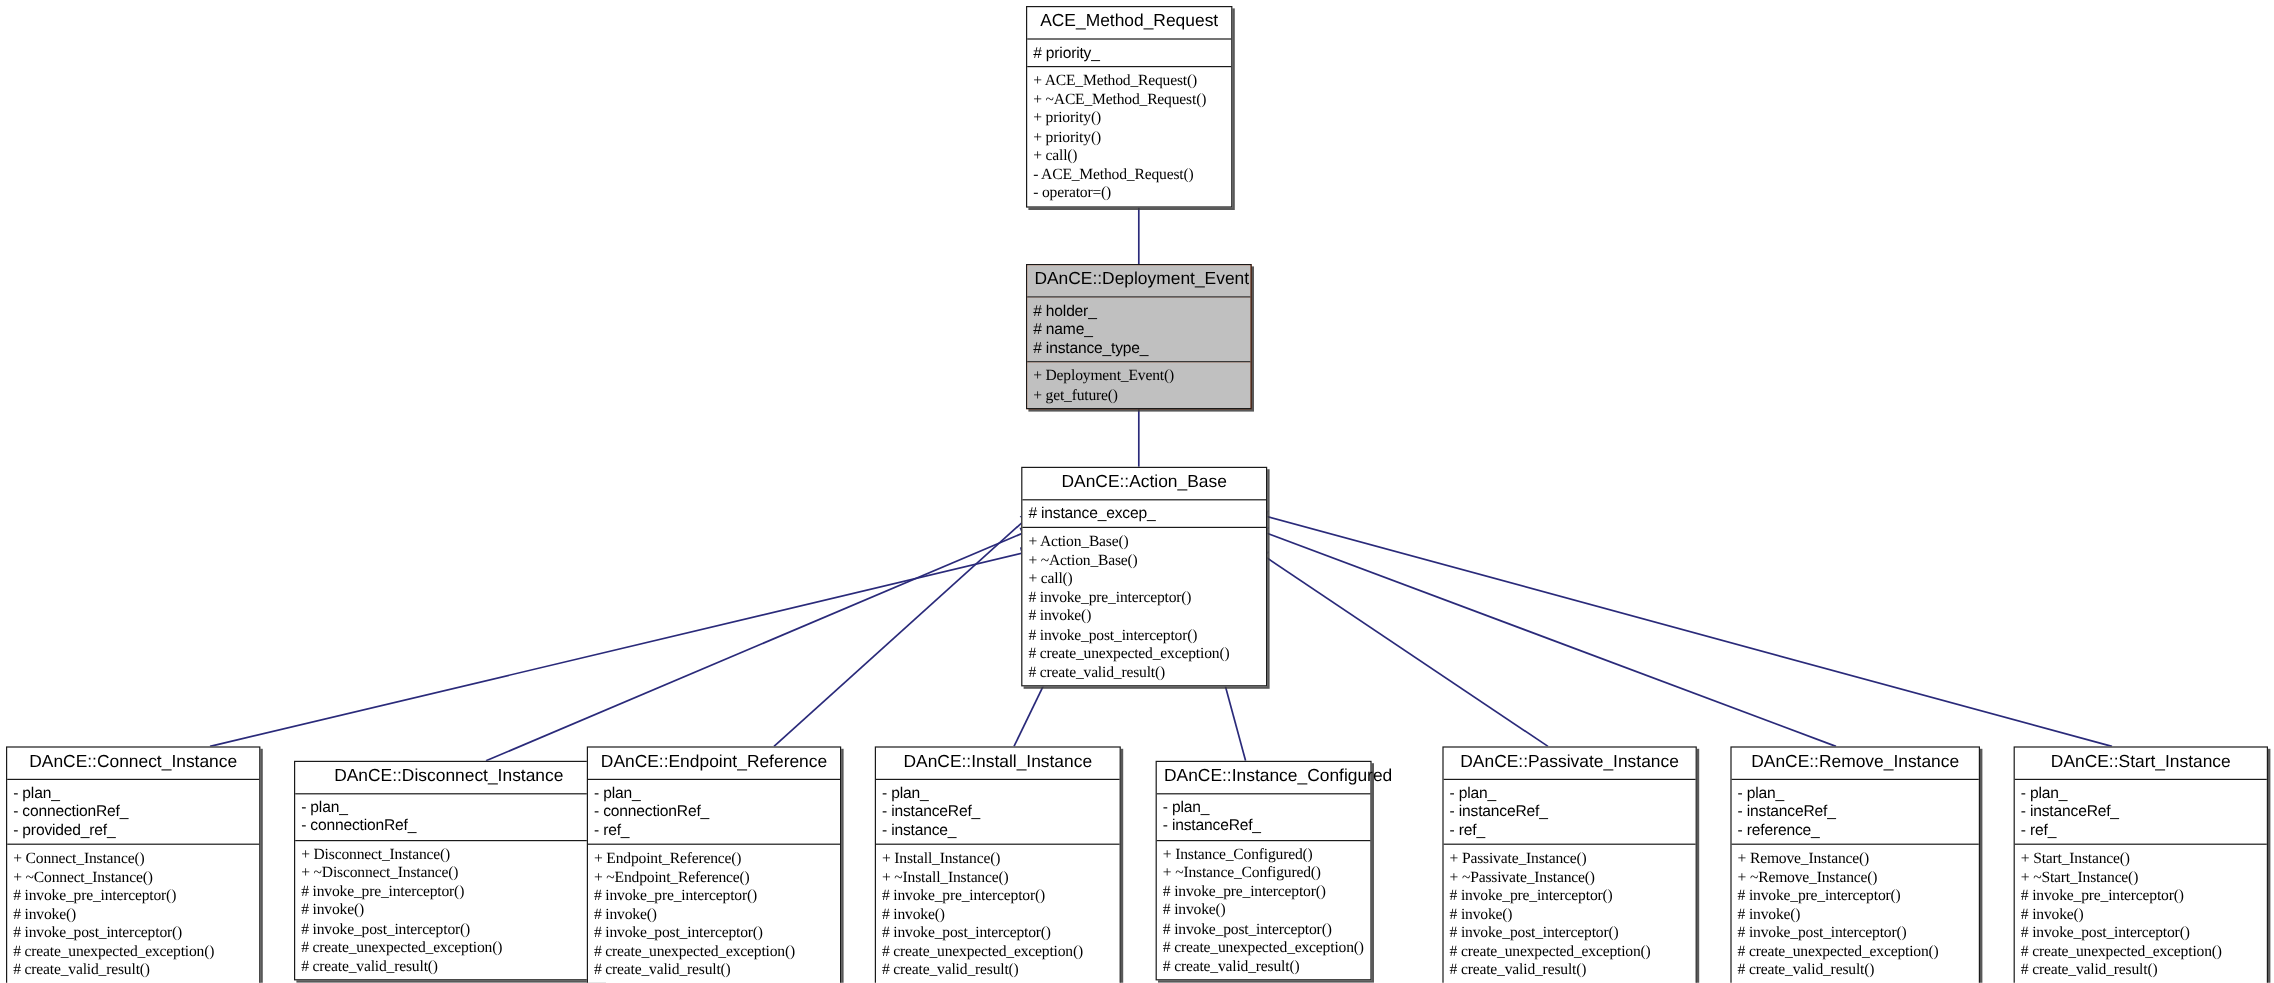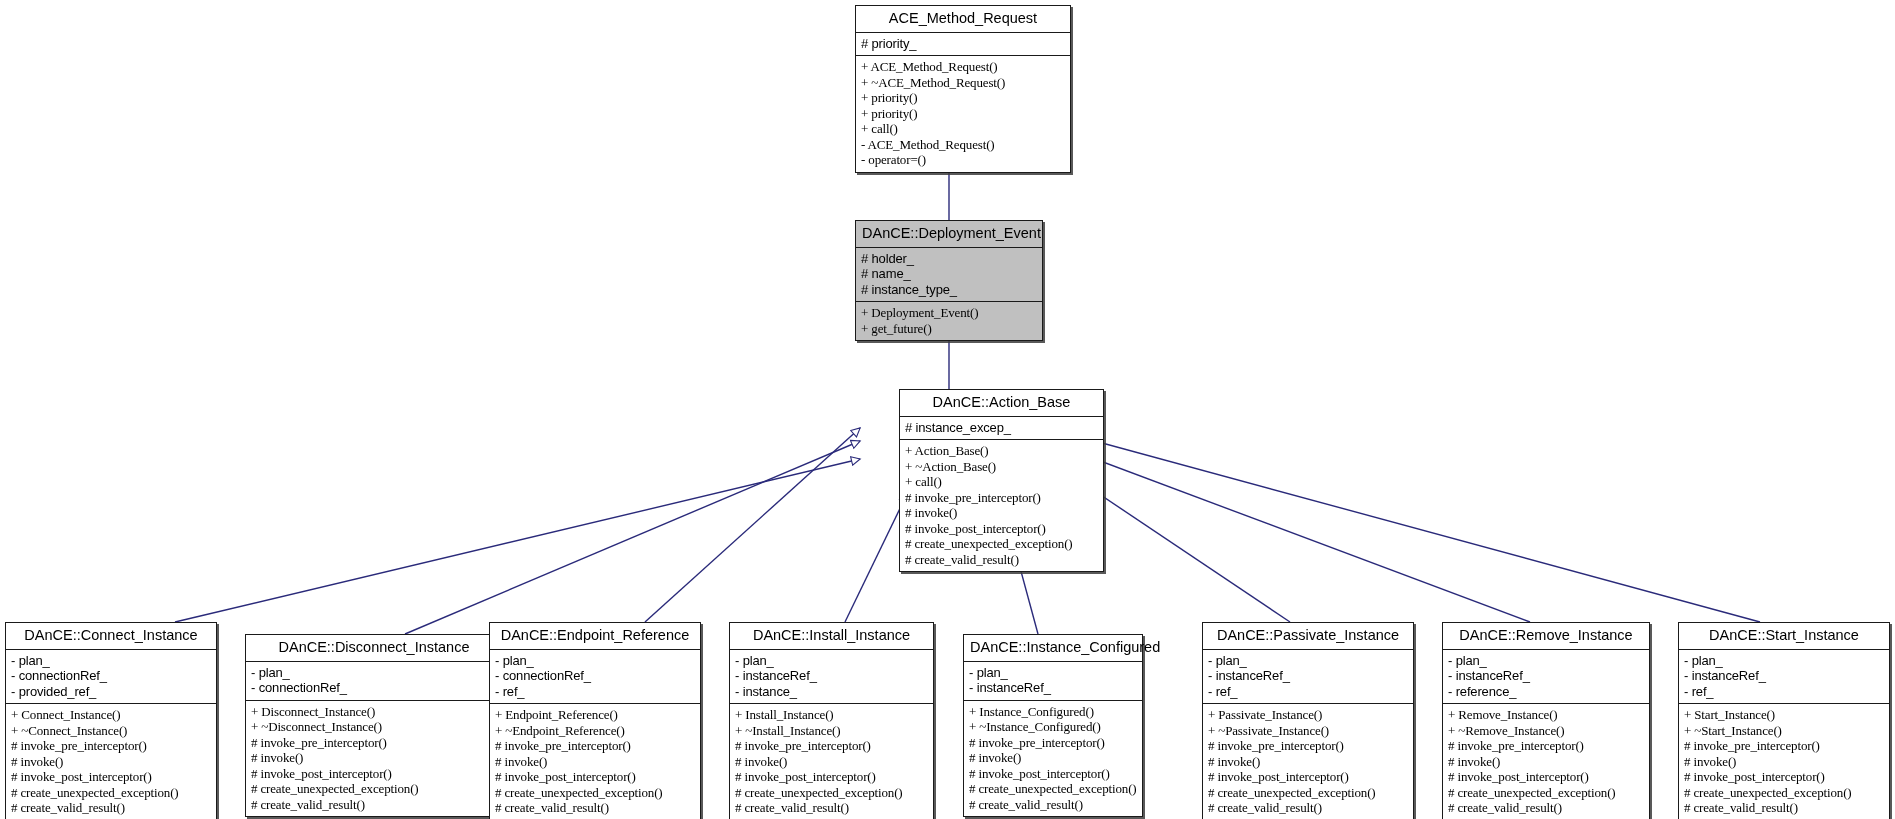--- a/index.html
+++ b/index.html
@@ -97,21 +97,21 @@
       <path d="M 845,622 L 907,494"></path>
       <path d="M 1038,634 L 1000,494"></path>
 
       <path d="M 1290,622 L 1047,459"></path>
       <path d="M 1530,622 L 1047,441"></path>
       <path d="M 1760,622 L 1047,428"></path>
     </g>
   </svg>
 
   <div id="boxes">
-      <div class="uml-class" style="left: 855px; top: 5px; width: 216px;">
+      <div class="uml-class" style="left: 855px; top: 5px; width: 172px;">
         <div class="uml-title">ACE_Method_Request</div>
         <div class="uml-attrs">
           <div class="uml-row"># priority_</div>
         </div>
         <div class="uml-ops">
           <div class="uml-row">+ ACE_Method_Request()</div>
           <div class="uml-row">+ ~ACE_Method_Request()</div>
           <div class="uml-row">+ priority()</div>
           <div class="uml-row">+ priority()</div>
           <div class="uml-row">+ call()</div>
@@ -124,21 +124,21 @@
         <div class="uml-attrs">
           <div class="uml-row"># holder_</div>
           <div class="uml-row"># name_</div>
           <div class="uml-row"># instance_type_</div>
         </div>
         <div class="uml-ops">
           <div class="uml-row">+ Deployment_Event()</div>
           <div class="uml-row">+ get_future()</div>
         </div>
       </div>
-      <div class="uml-class" style="left: 851px; top: 389px; width: 205px; margin-left: 48px;">
+      <div class="uml-class" style="left: 851px; top: 389px; width: 205px;">
         <div class="uml-title">DAnCE::Action_Base</div>
         <div class="uml-attrs">
           <div class="uml-row"># instance_excep_</div>
         </div>
         <div class="uml-ops">
           <div class="uml-row">+ Action_Base()</div>
           <div class="uml-row">+ ~Action_Base()</div>
           <div class="uml-row">+ call()</div>
           <div class="uml-row"># invoke_pre_interceptor()</div>
           <div class="uml-row"># invoke()</div>

